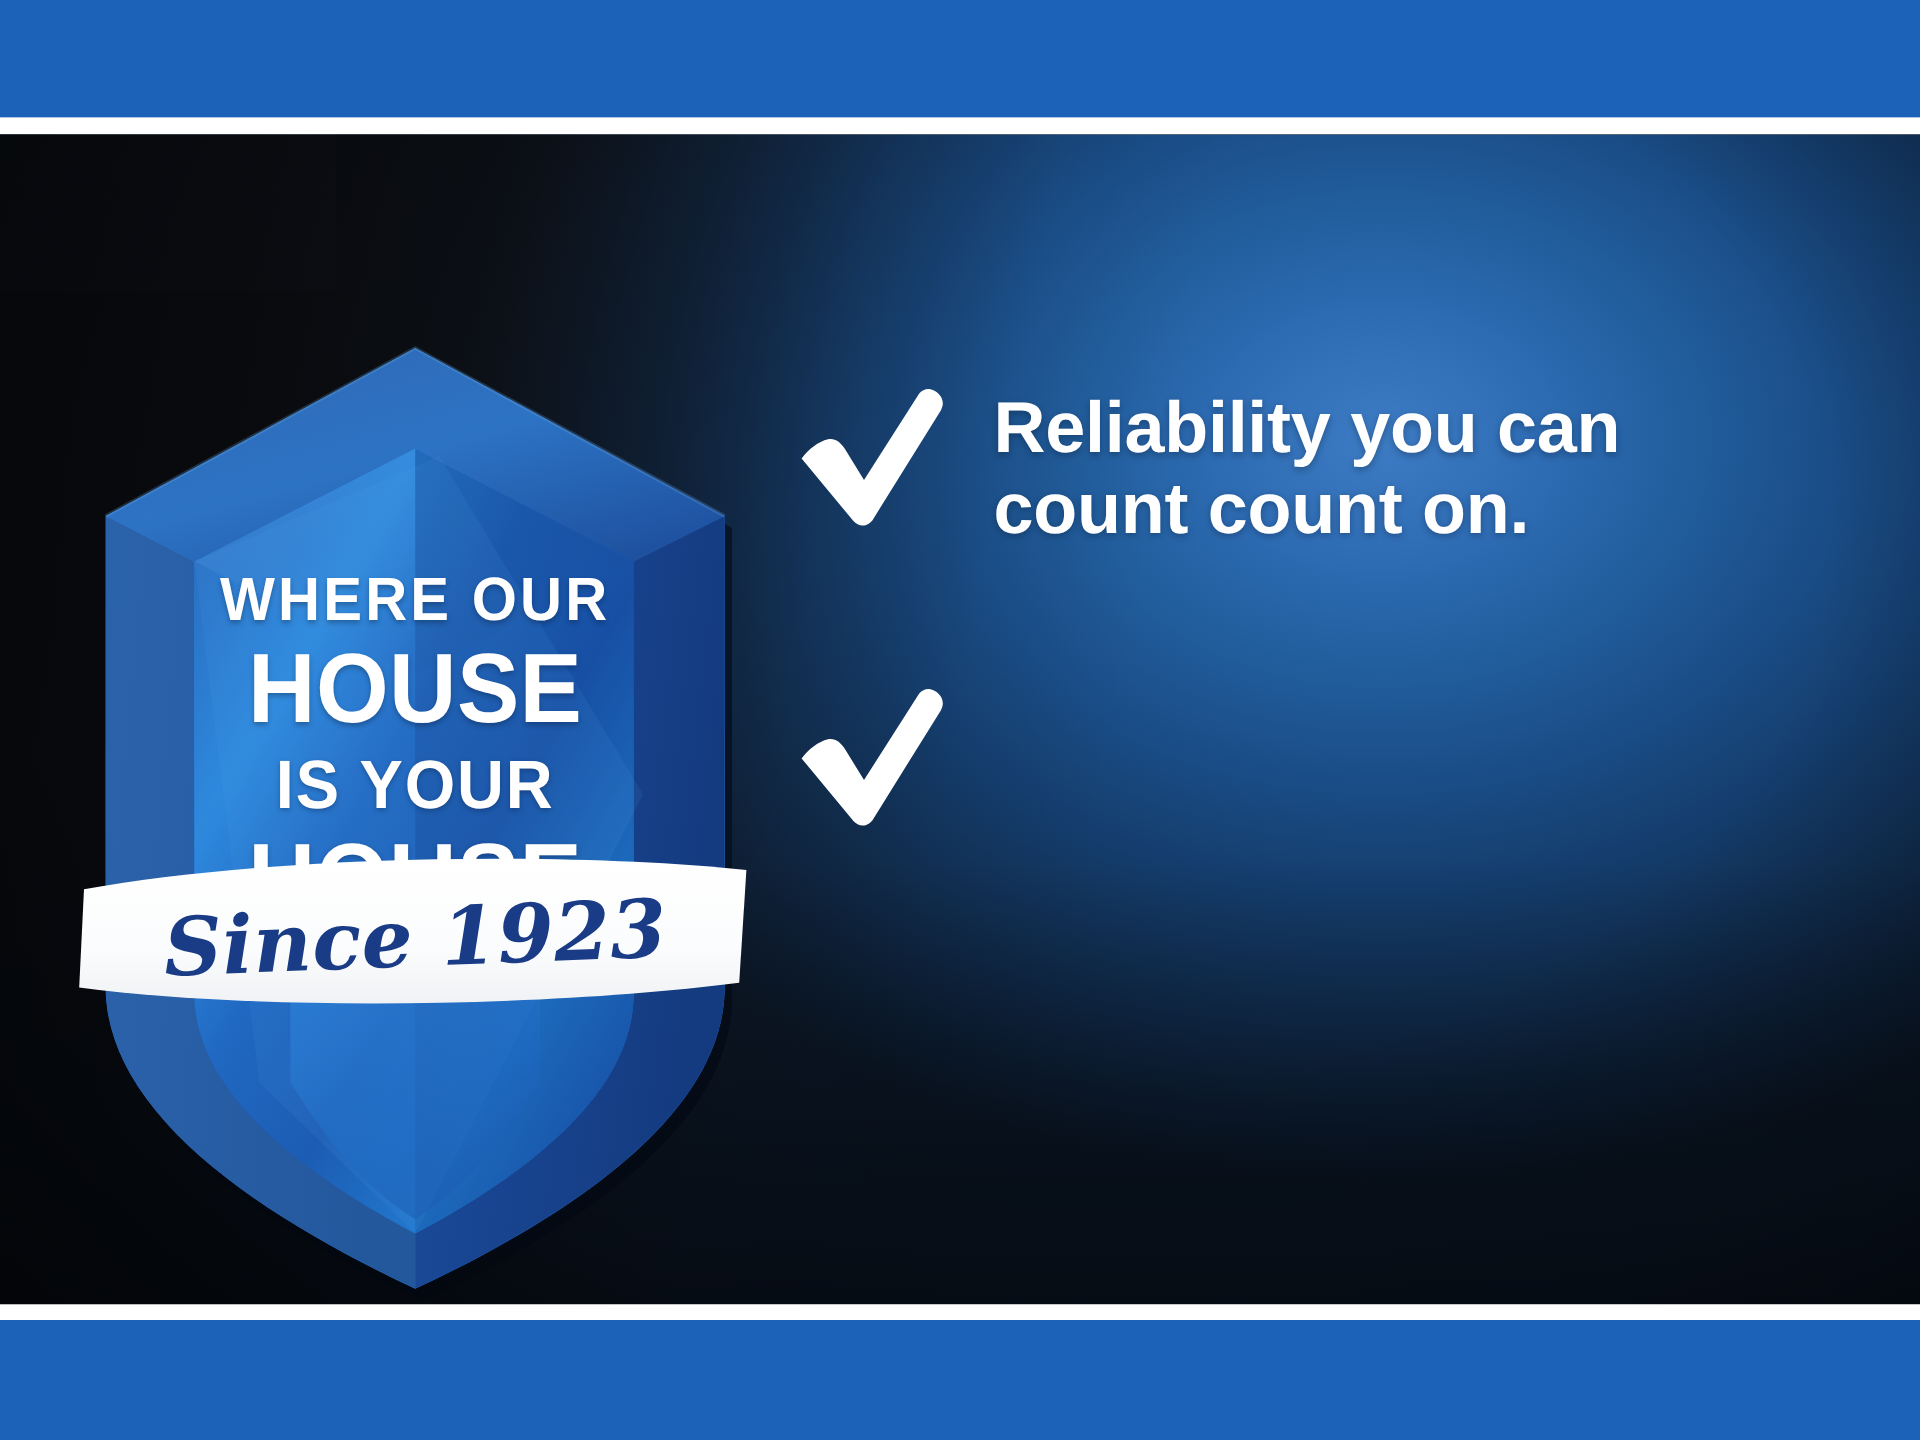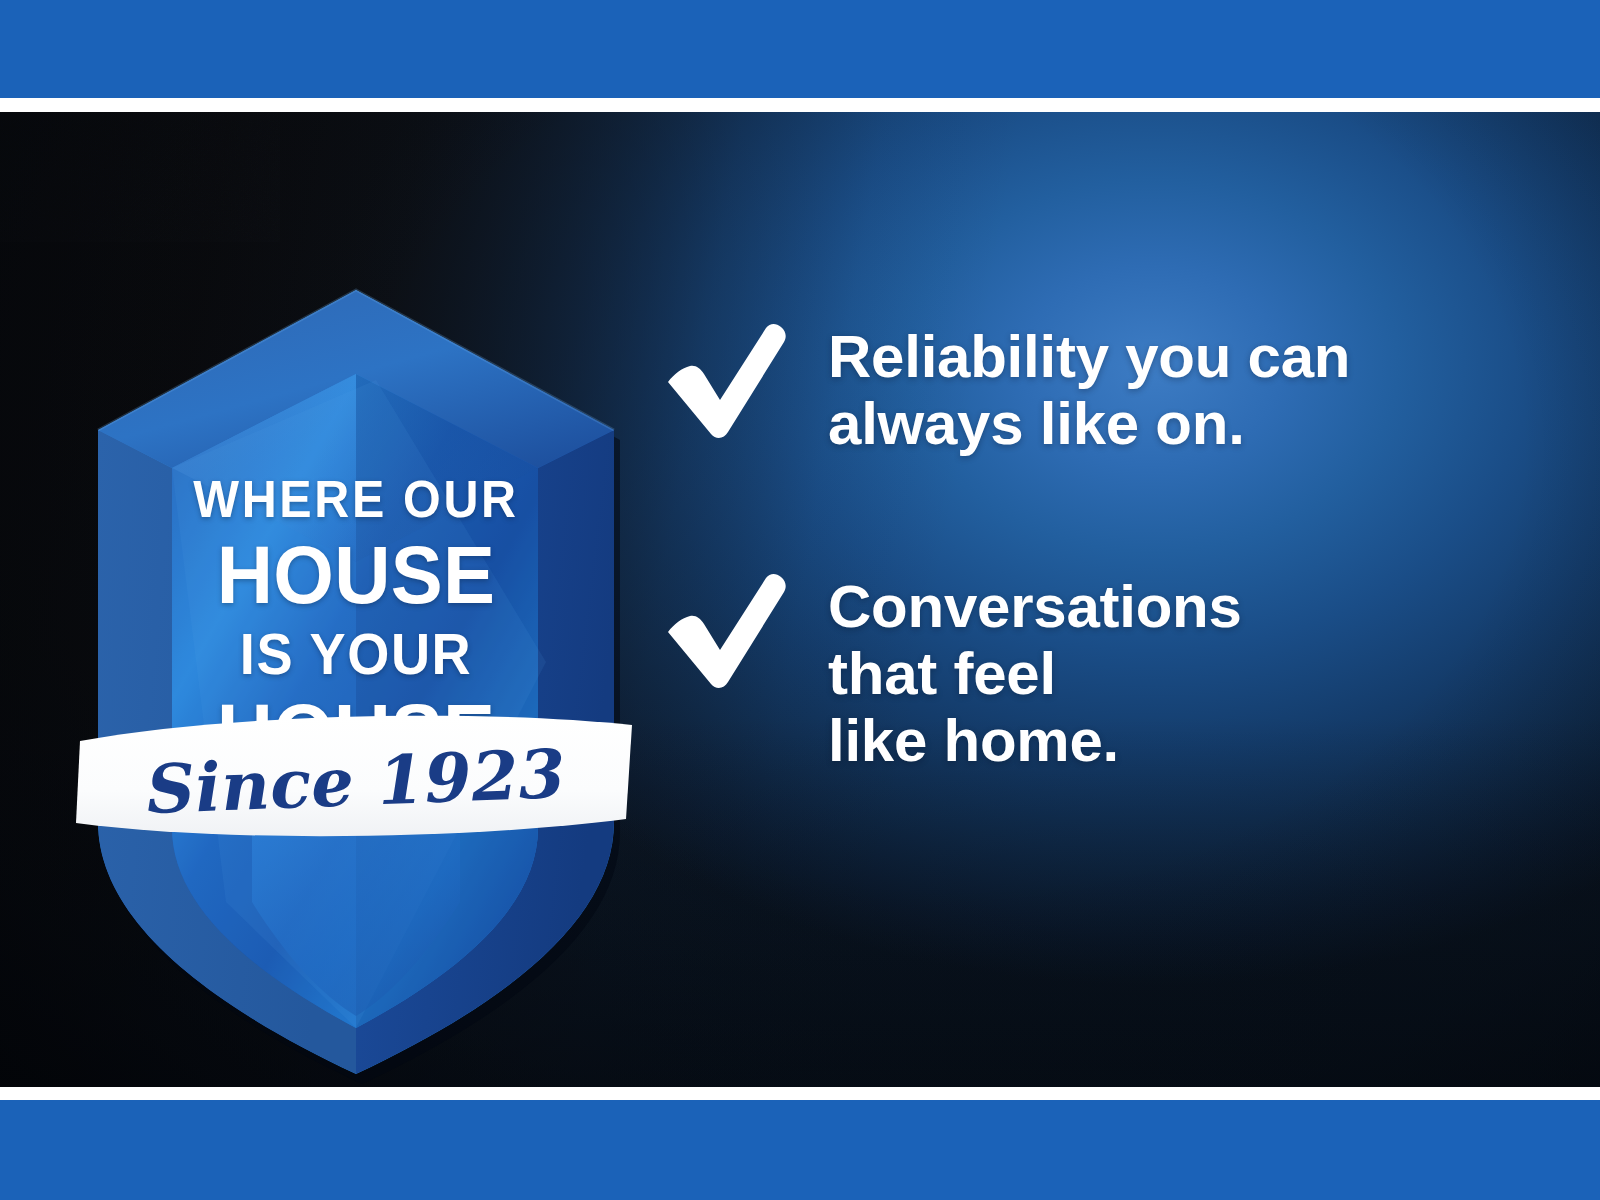--- a/index.html
+++ b/index.html
@@ -103,21 +103,21 @@
     position: absolute;
     inset: -20px;
     opacity: 0.5;
     mix-blend-mode: overlay;
     pointer-events: none;
   }
 
   
   #emblem {
     position: absolute;
-    left: 76px;
+    left: 66px;
     top: 150px;
     width: 560px;
     height: 790px;
   }
   #emblem svg { display: block; width: 100%; height: 100%; overflow: visible; }
 
   
   #emblem-text {
     position: absolute;
     left: 0;
@@ -369,42 +369,39 @@
                      L 58,76
                      L 104,4
                      C 108,-1 114,-1 119,3
                      C 124,7 125,13 122,18
                      L 66,108
                      C 62,115 54,116 49,110
                      Z" fill="#ffffff"></path>
           </svg>
         </div>
         <div class="benefit-text">Reliability you can
-always like on.</div>
+count count on.</div>
       </div>
 
 
       <div class="benefit" id="benefit-2">
         <div class="benefit-check">
           <svg viewBox="0 0 128 118" xmlns="http://www.w3.org/2000/svg">
             <path d="M 6,58
                      C 12,50 20,44 28,42
                      C 34,41 38,44 42,50
                      L 58,76
                      L 104,4
                      C 108,-1 114,-1 119,3
                      C 124,7 125,13 122,18
                      L 66,108
                      C 62,115 54,116 49,110
                      Z" fill="#ffffff"></path>
           </svg>
         </div>
-        <div class="benefit-text">Conversations
-that feel
-like home.</div>
       </div>
 
     </div>
   </div>
 
   <div id="brand-gap-bottom" class="brand-gap"></div>
   <div id="brand-bar-bottom" class="brand-bar"></div>
 
 </div>
 

